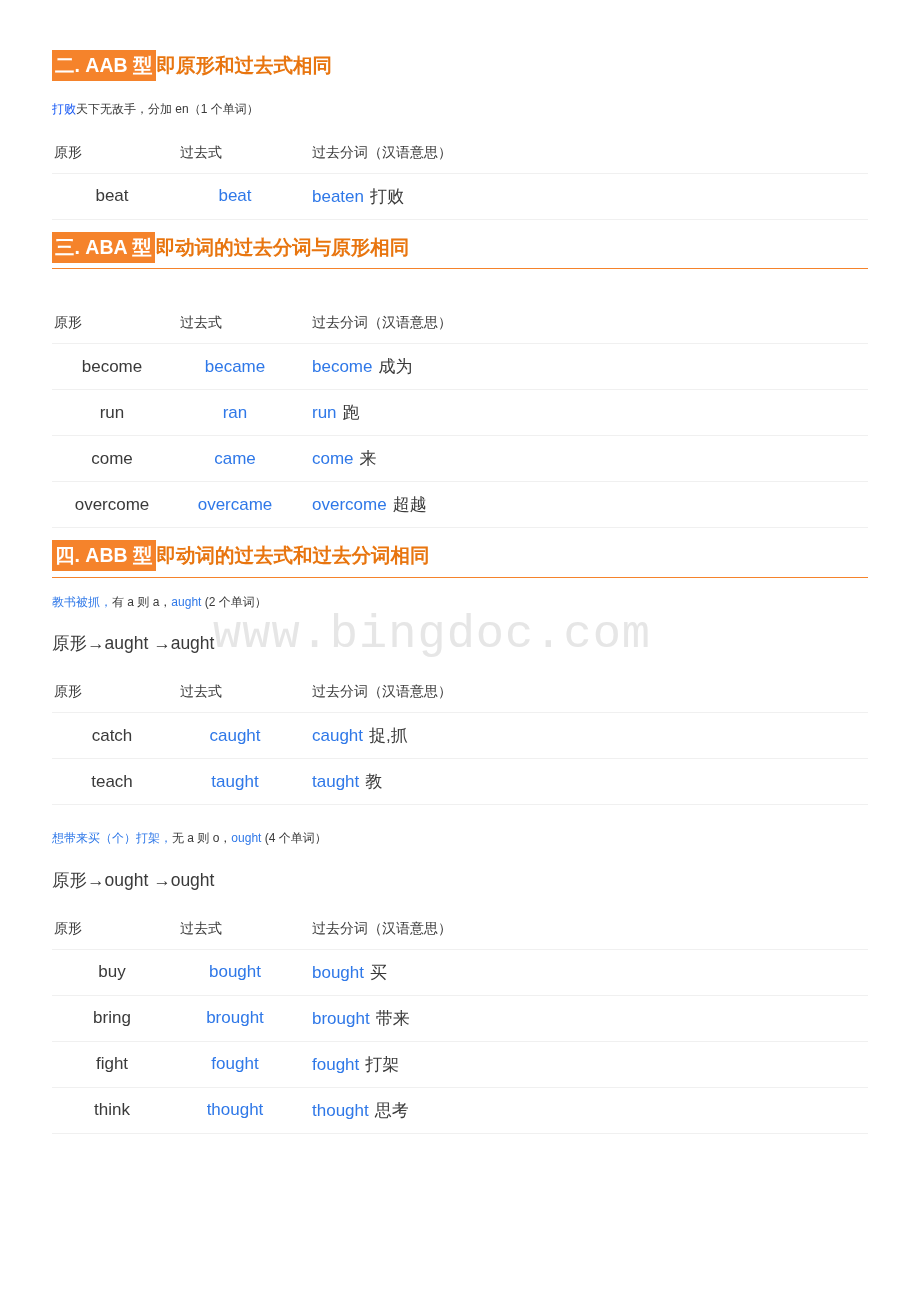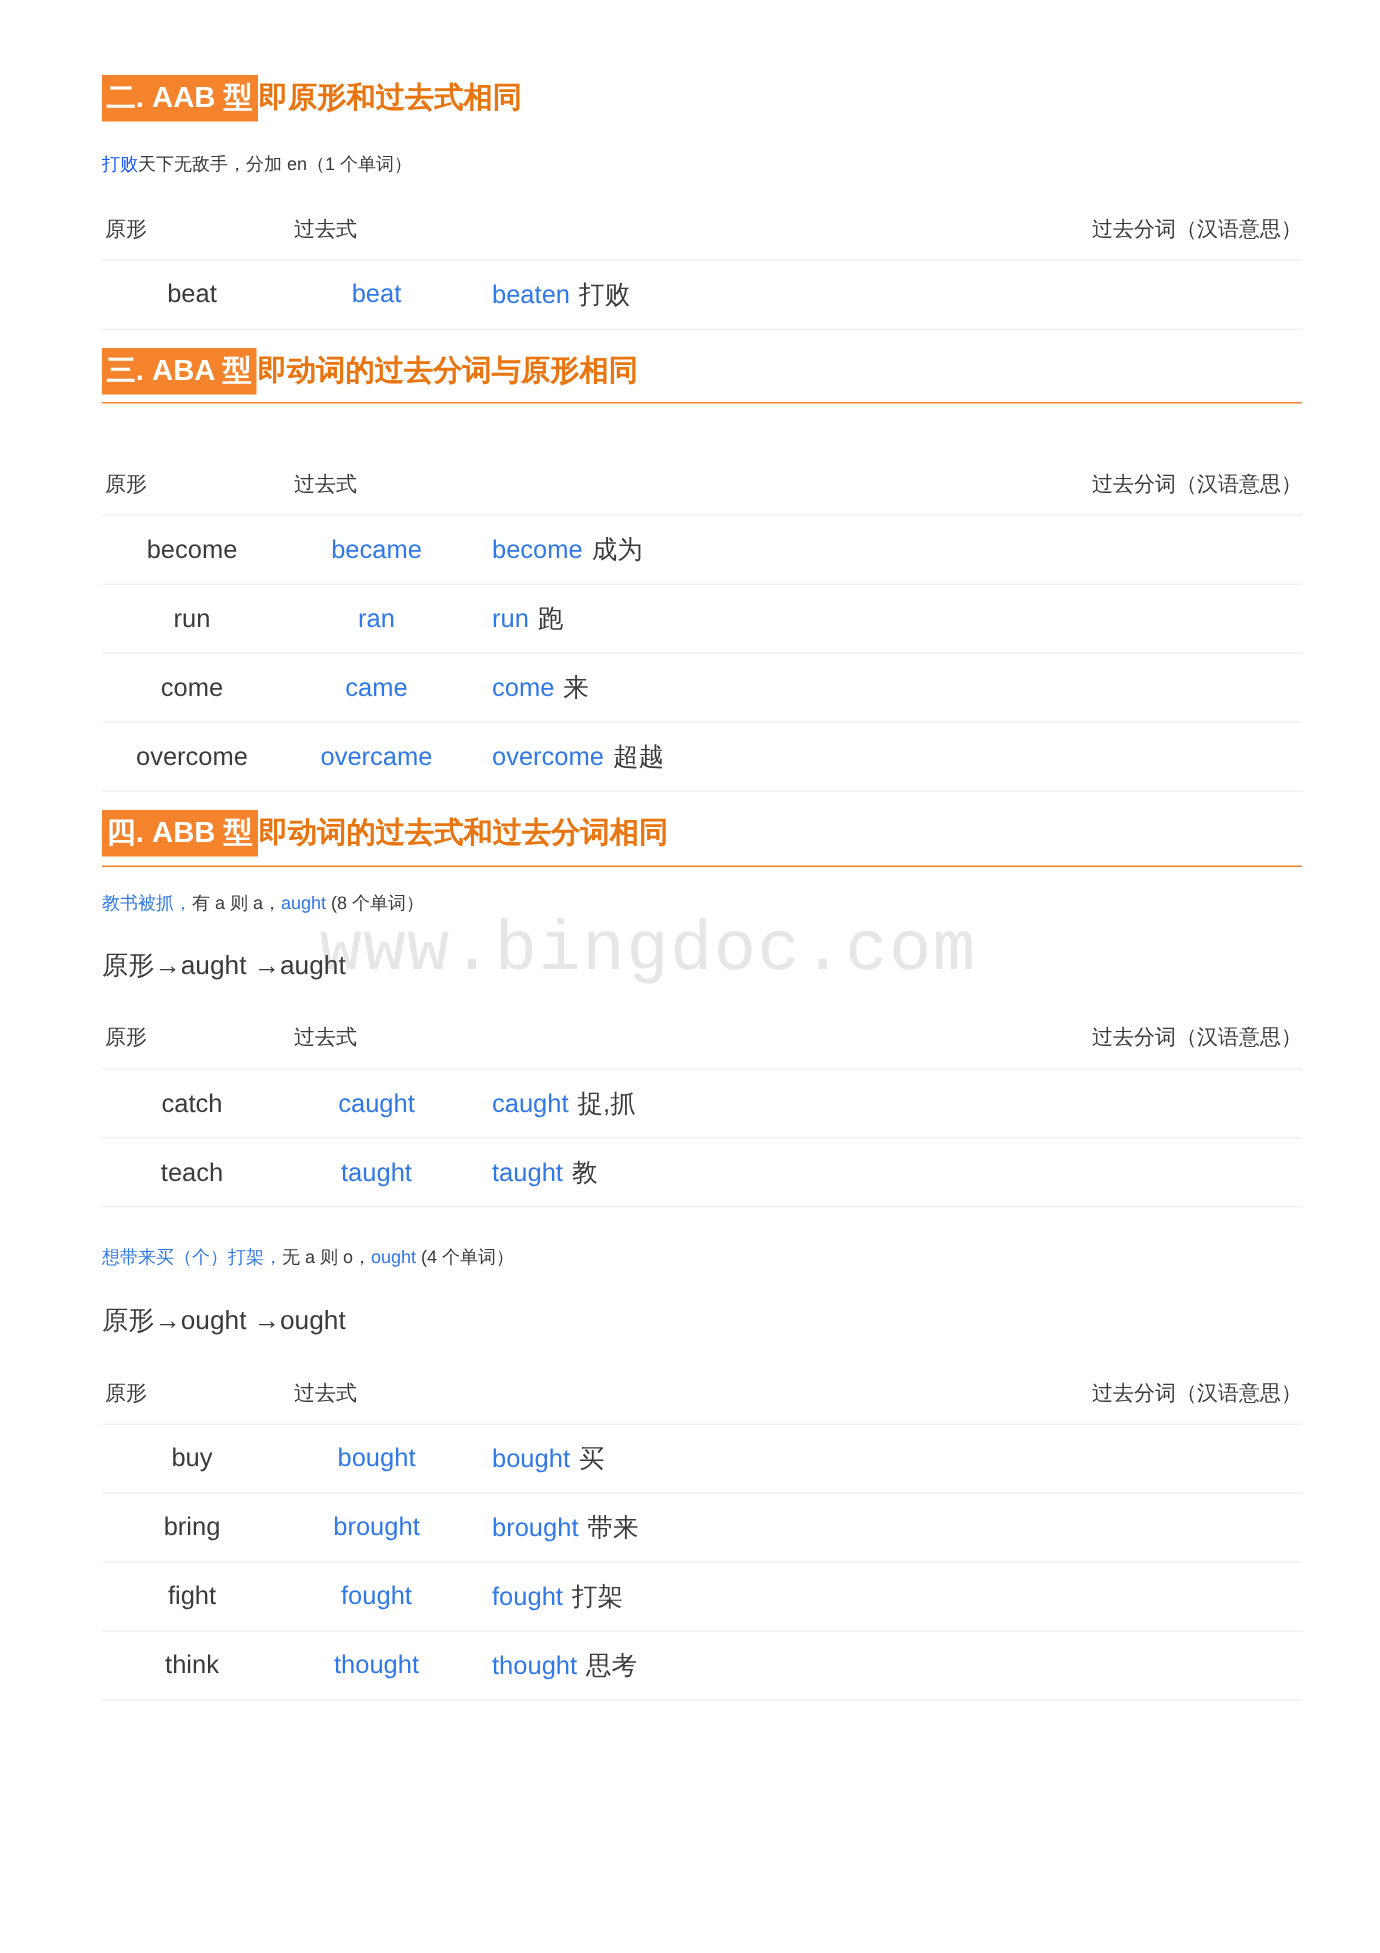--- a/index.html
+++ b/index.html
@@ -36,21 +36,20 @@
     white-space: nowrap;
     z-index: 0;
     pointer-events: none;
     user-select: none;
   }
 
   .content {
     position: relative;
     z-index: 2;
     padding-top: 56px;
-    margin-left: 16px;
   }
 
   
   .heading {
     font-size: 19.5px;
     font-weight: bold;
     line-height: 1.0;
     color: #E8750F;
     margin: 0;
     white-space: nowrap;
@@ -114,21 +113,21 @@
     border-bottom: 1px solid #f0f0f0;
   }
   .vtable tr.last td { border-bottom: 1px solid #f0f0f0; }
 
   .c1 { width: 118px; text-align: center; color: #3a3a3a; }
   .c2 { width: 118px; text-align: center; }
   .c3 { width: auto;  text-align: left; padding-left: 14px !important; }
 
   .hdr .c1 { text-align: left; padding-left: 2px !important; }
   .hdr .c2 { text-align: left; padding-left: 8px !important; }
-  .hdr .c3 { text-align: right; padding-left: 14px !important; }
+  .hdr .c3 { text-align: left; padding-left: 14px !important; }
 
   .en-base { color: #3a3a3a; }
   .en-blue { color: #2f78e8; }
   .cn-mean { color: #3a3a3a; padding-left: 6px; }
   .sp18 { height: 18px; }
   .sp22 { height: 22px; }
   .sp26 { height: 26px; }
 </style>
 </head>
 <body>
@@ -204,21 +203,21 @@
 
     <div class="sp18"></div>
 
     <div>
       <div class="heading">
         <span class="hl">四. ABB 型</span><span class="plain">即动词的过去式和过去分词相同</span>
       </div>
       <hr class="rule">
       <div class="h-gap-after-rule"></div>
 
-      <p class="para"><span class="bl">教书被抓，</span><span>有 a 则 a，</span><span class="bl">aught</span><span> (8 个单词）</span></p>
+      <p class="para"><span class="bl">教书被抓，</span><span>有 a 则 a，</span><span class="bl">aught</span><span> (2 个单词）</span></p>
       <div class="sp22"></div>
       <p class="formula">原形→aught →aught</p>
       <div class="sp22"></div>
       <table class="vtable">
         <tbody>
             <tr class="hdr">
           <td class="c1">原形</td>
           <td class="c2">过去式</td>
           <td class="c3">过去分词（汉语意思）</td>
         </tr>

